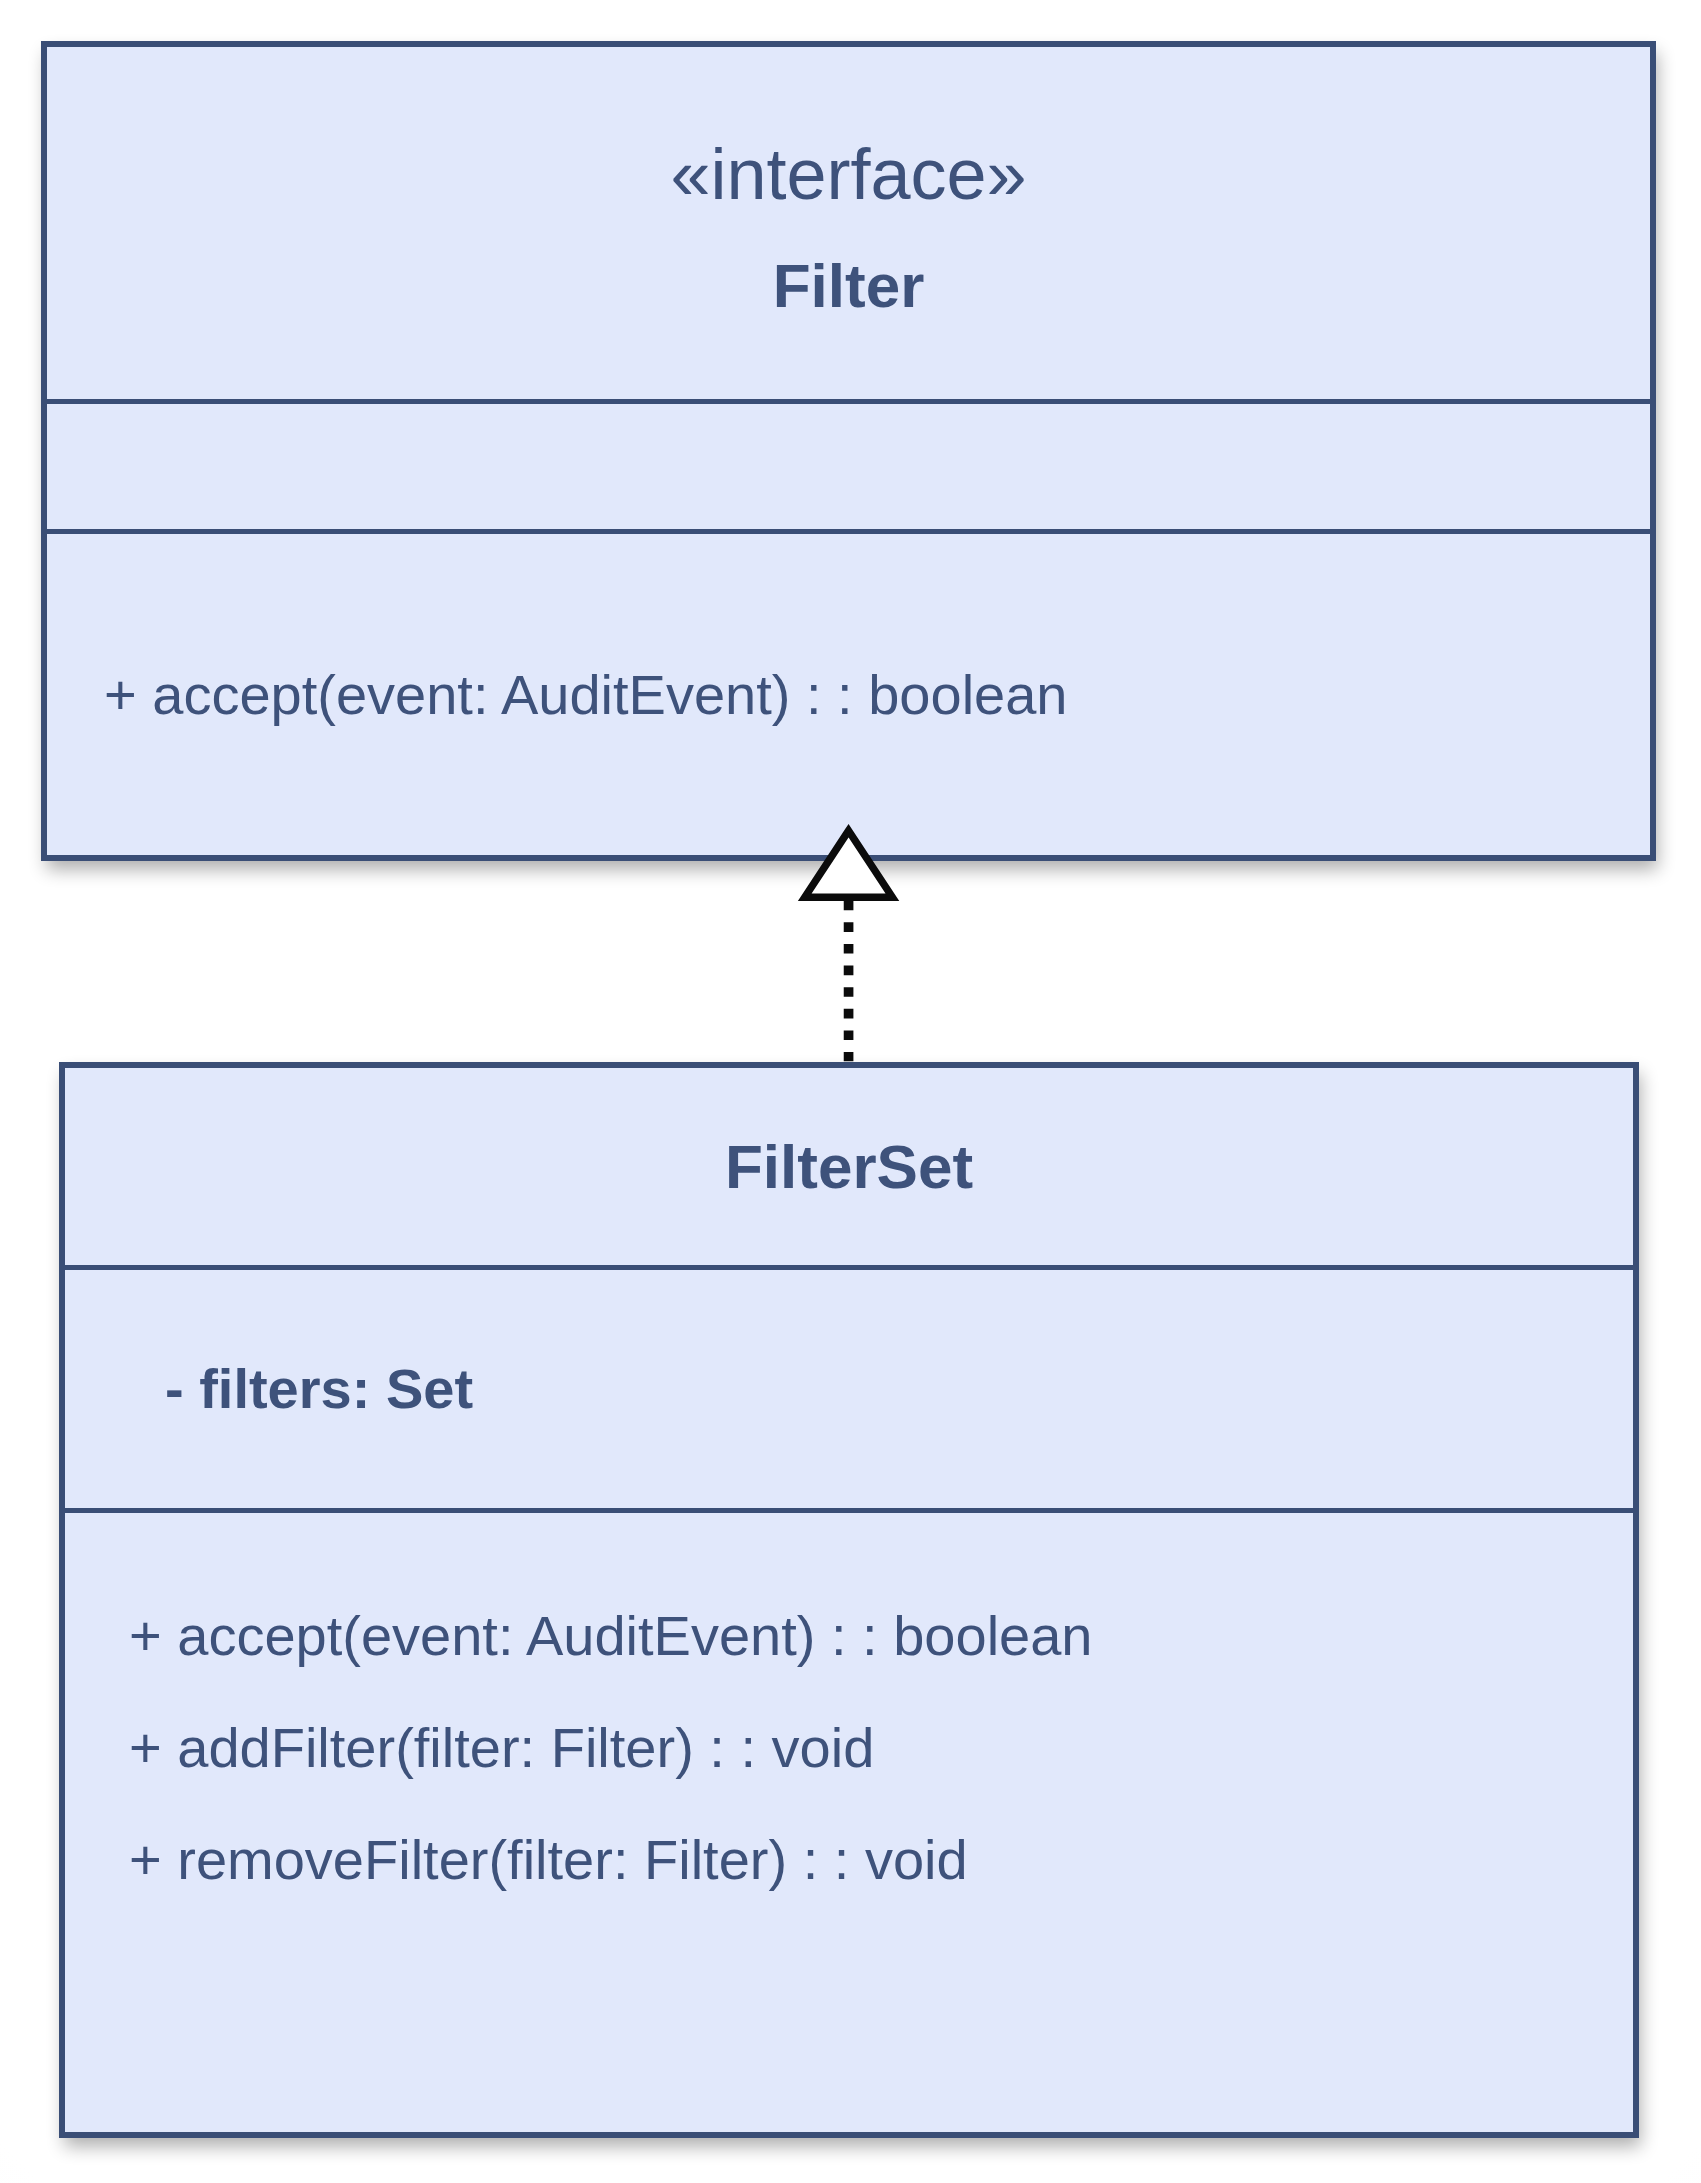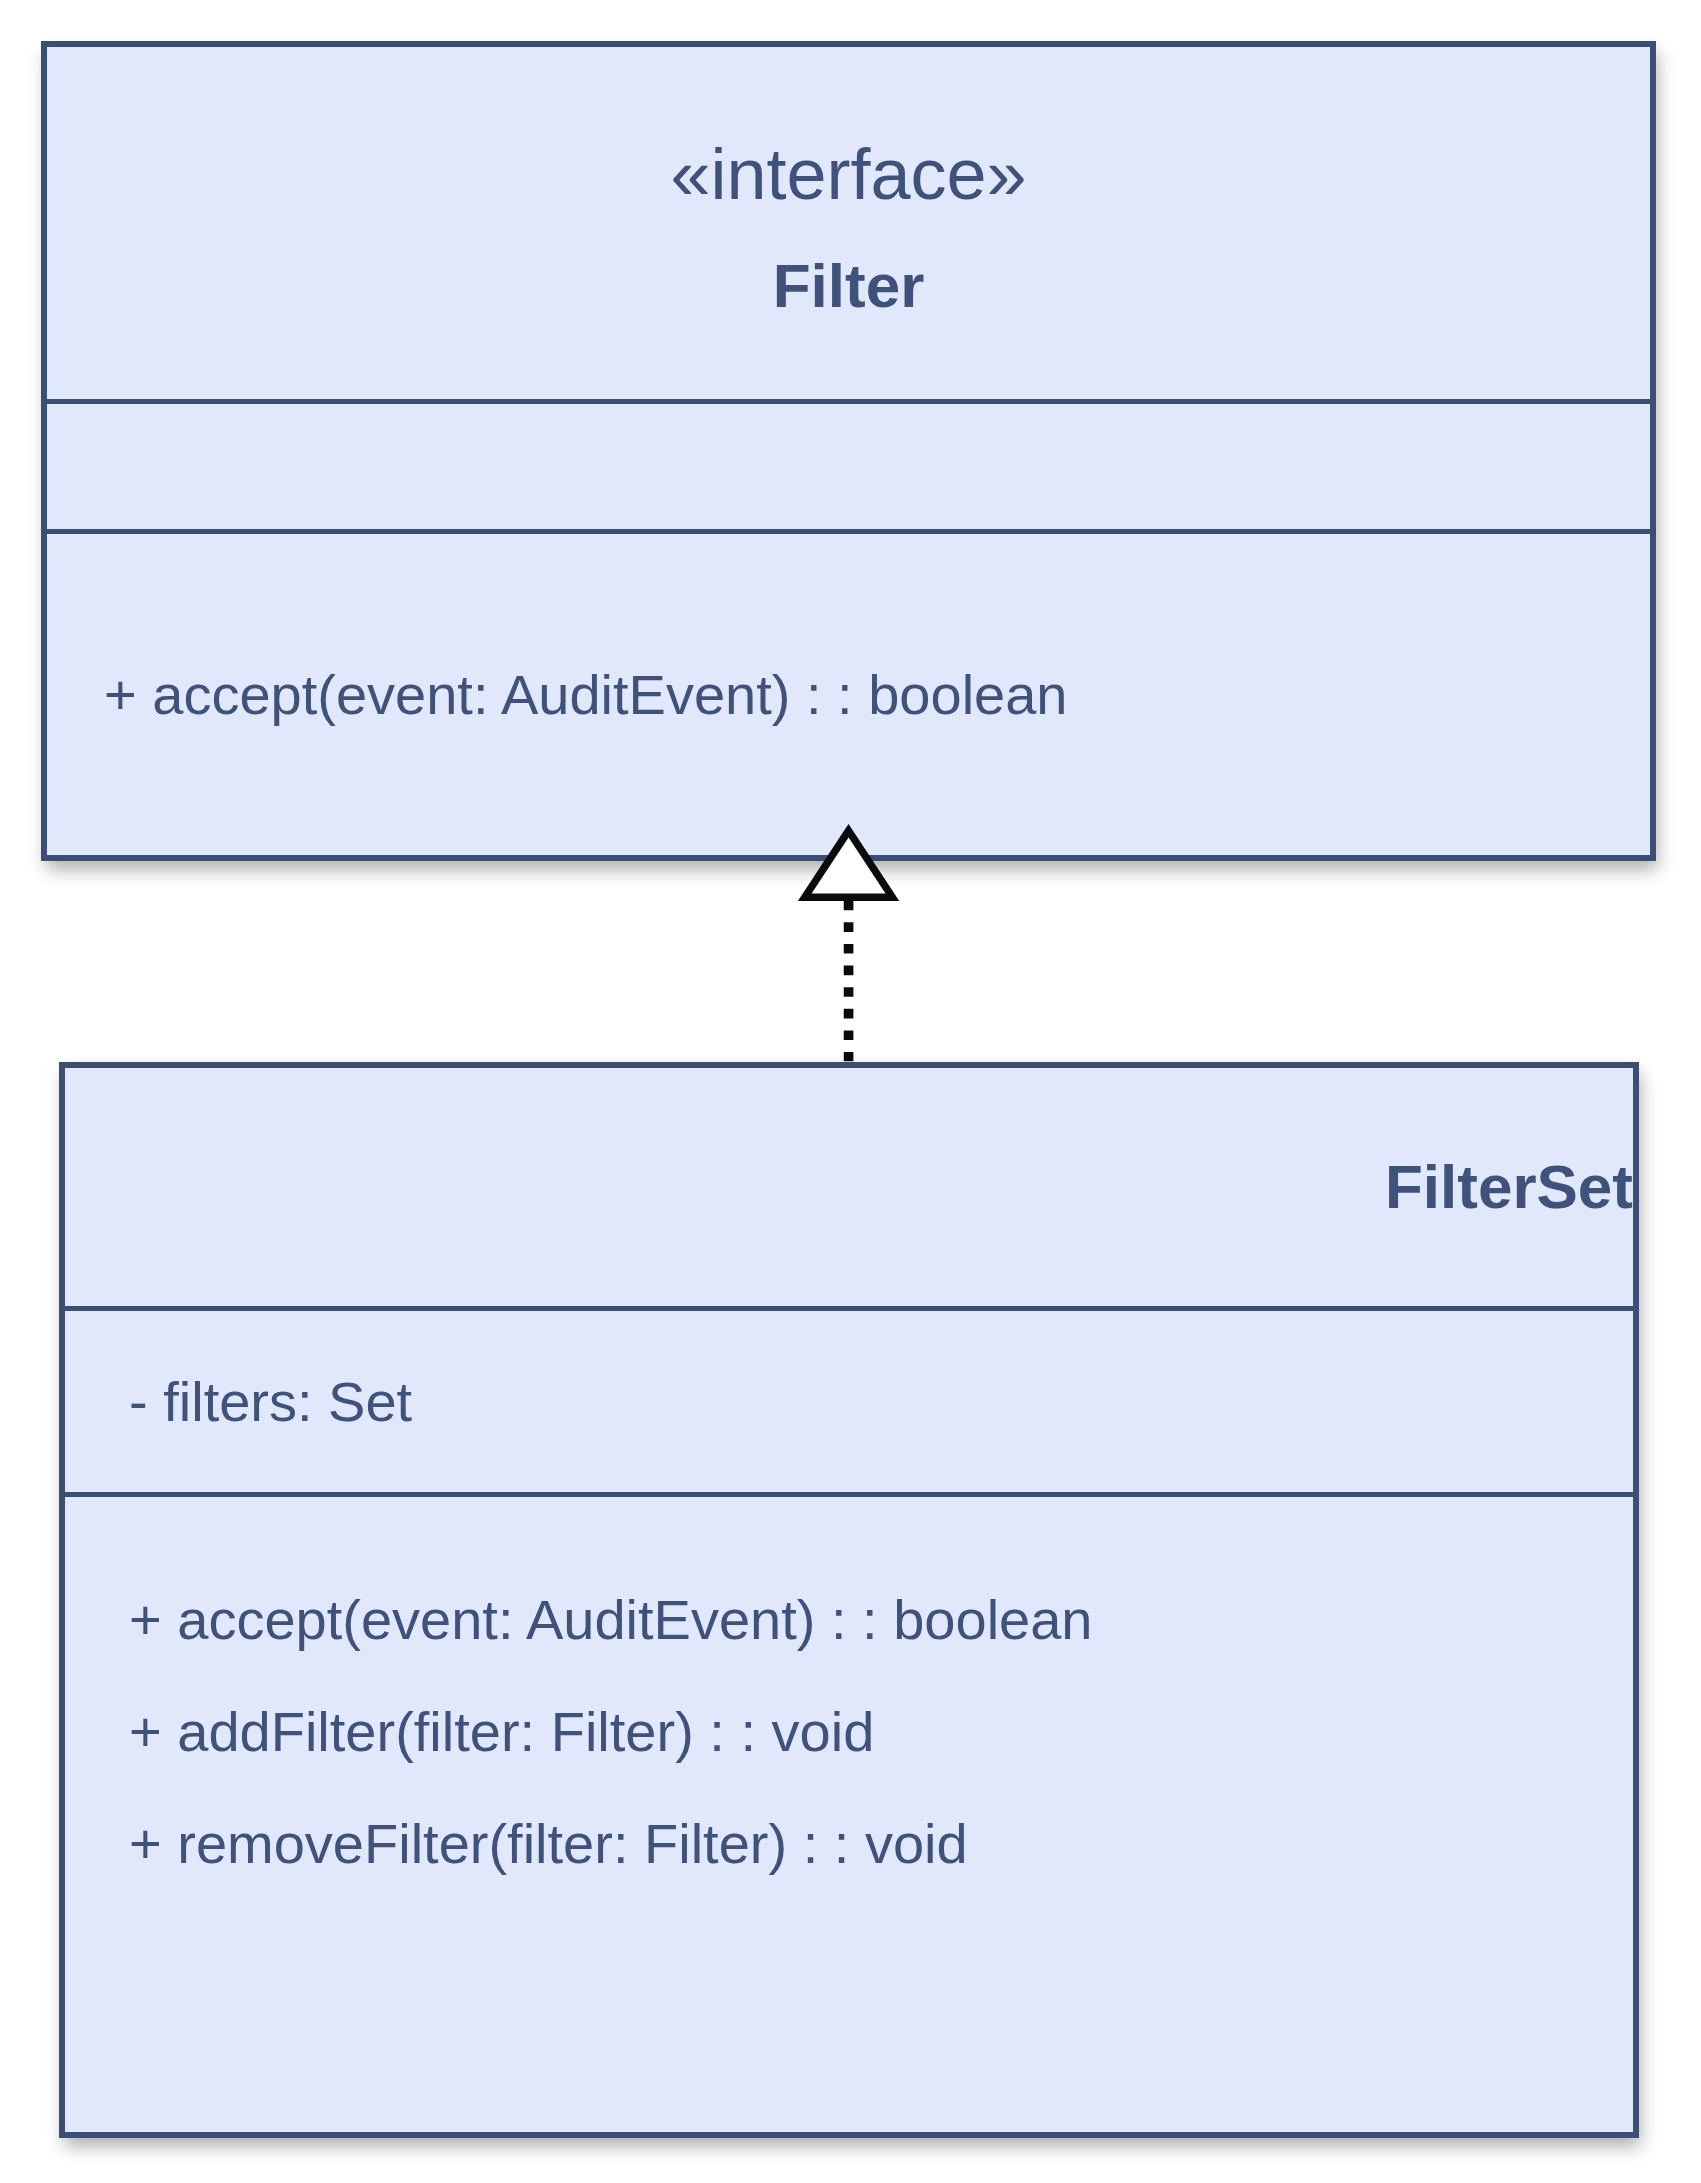--- a/index.html
+++ b/index.html
@@ -63,26 +63,27 @@
   #filter-box .c-attrs {
     height: 130px;
   }
   #filter-box .c-methods {
     flex: 1;
     padding-left: 57px;
   }
 
   
   #filterset-box .c-title {
-    height: 243px;
-    align-items: flex-end;
+    height: 202px;
+    align-items: center;
   }
   #filterset-box .c-attrs {
-    height: 186px;
-    padding-left: 64px;
+    height: 243px;
+    padding-left: 100px;
+    font-weight: bold;
   }
   #filterset-box .c-methods {
     flex: 1;
     justify-content: flex-start;
     padding-top: 67px;
     padding-left: 64px;
   }
 
   .stereotype {
     font-size: 72px;

